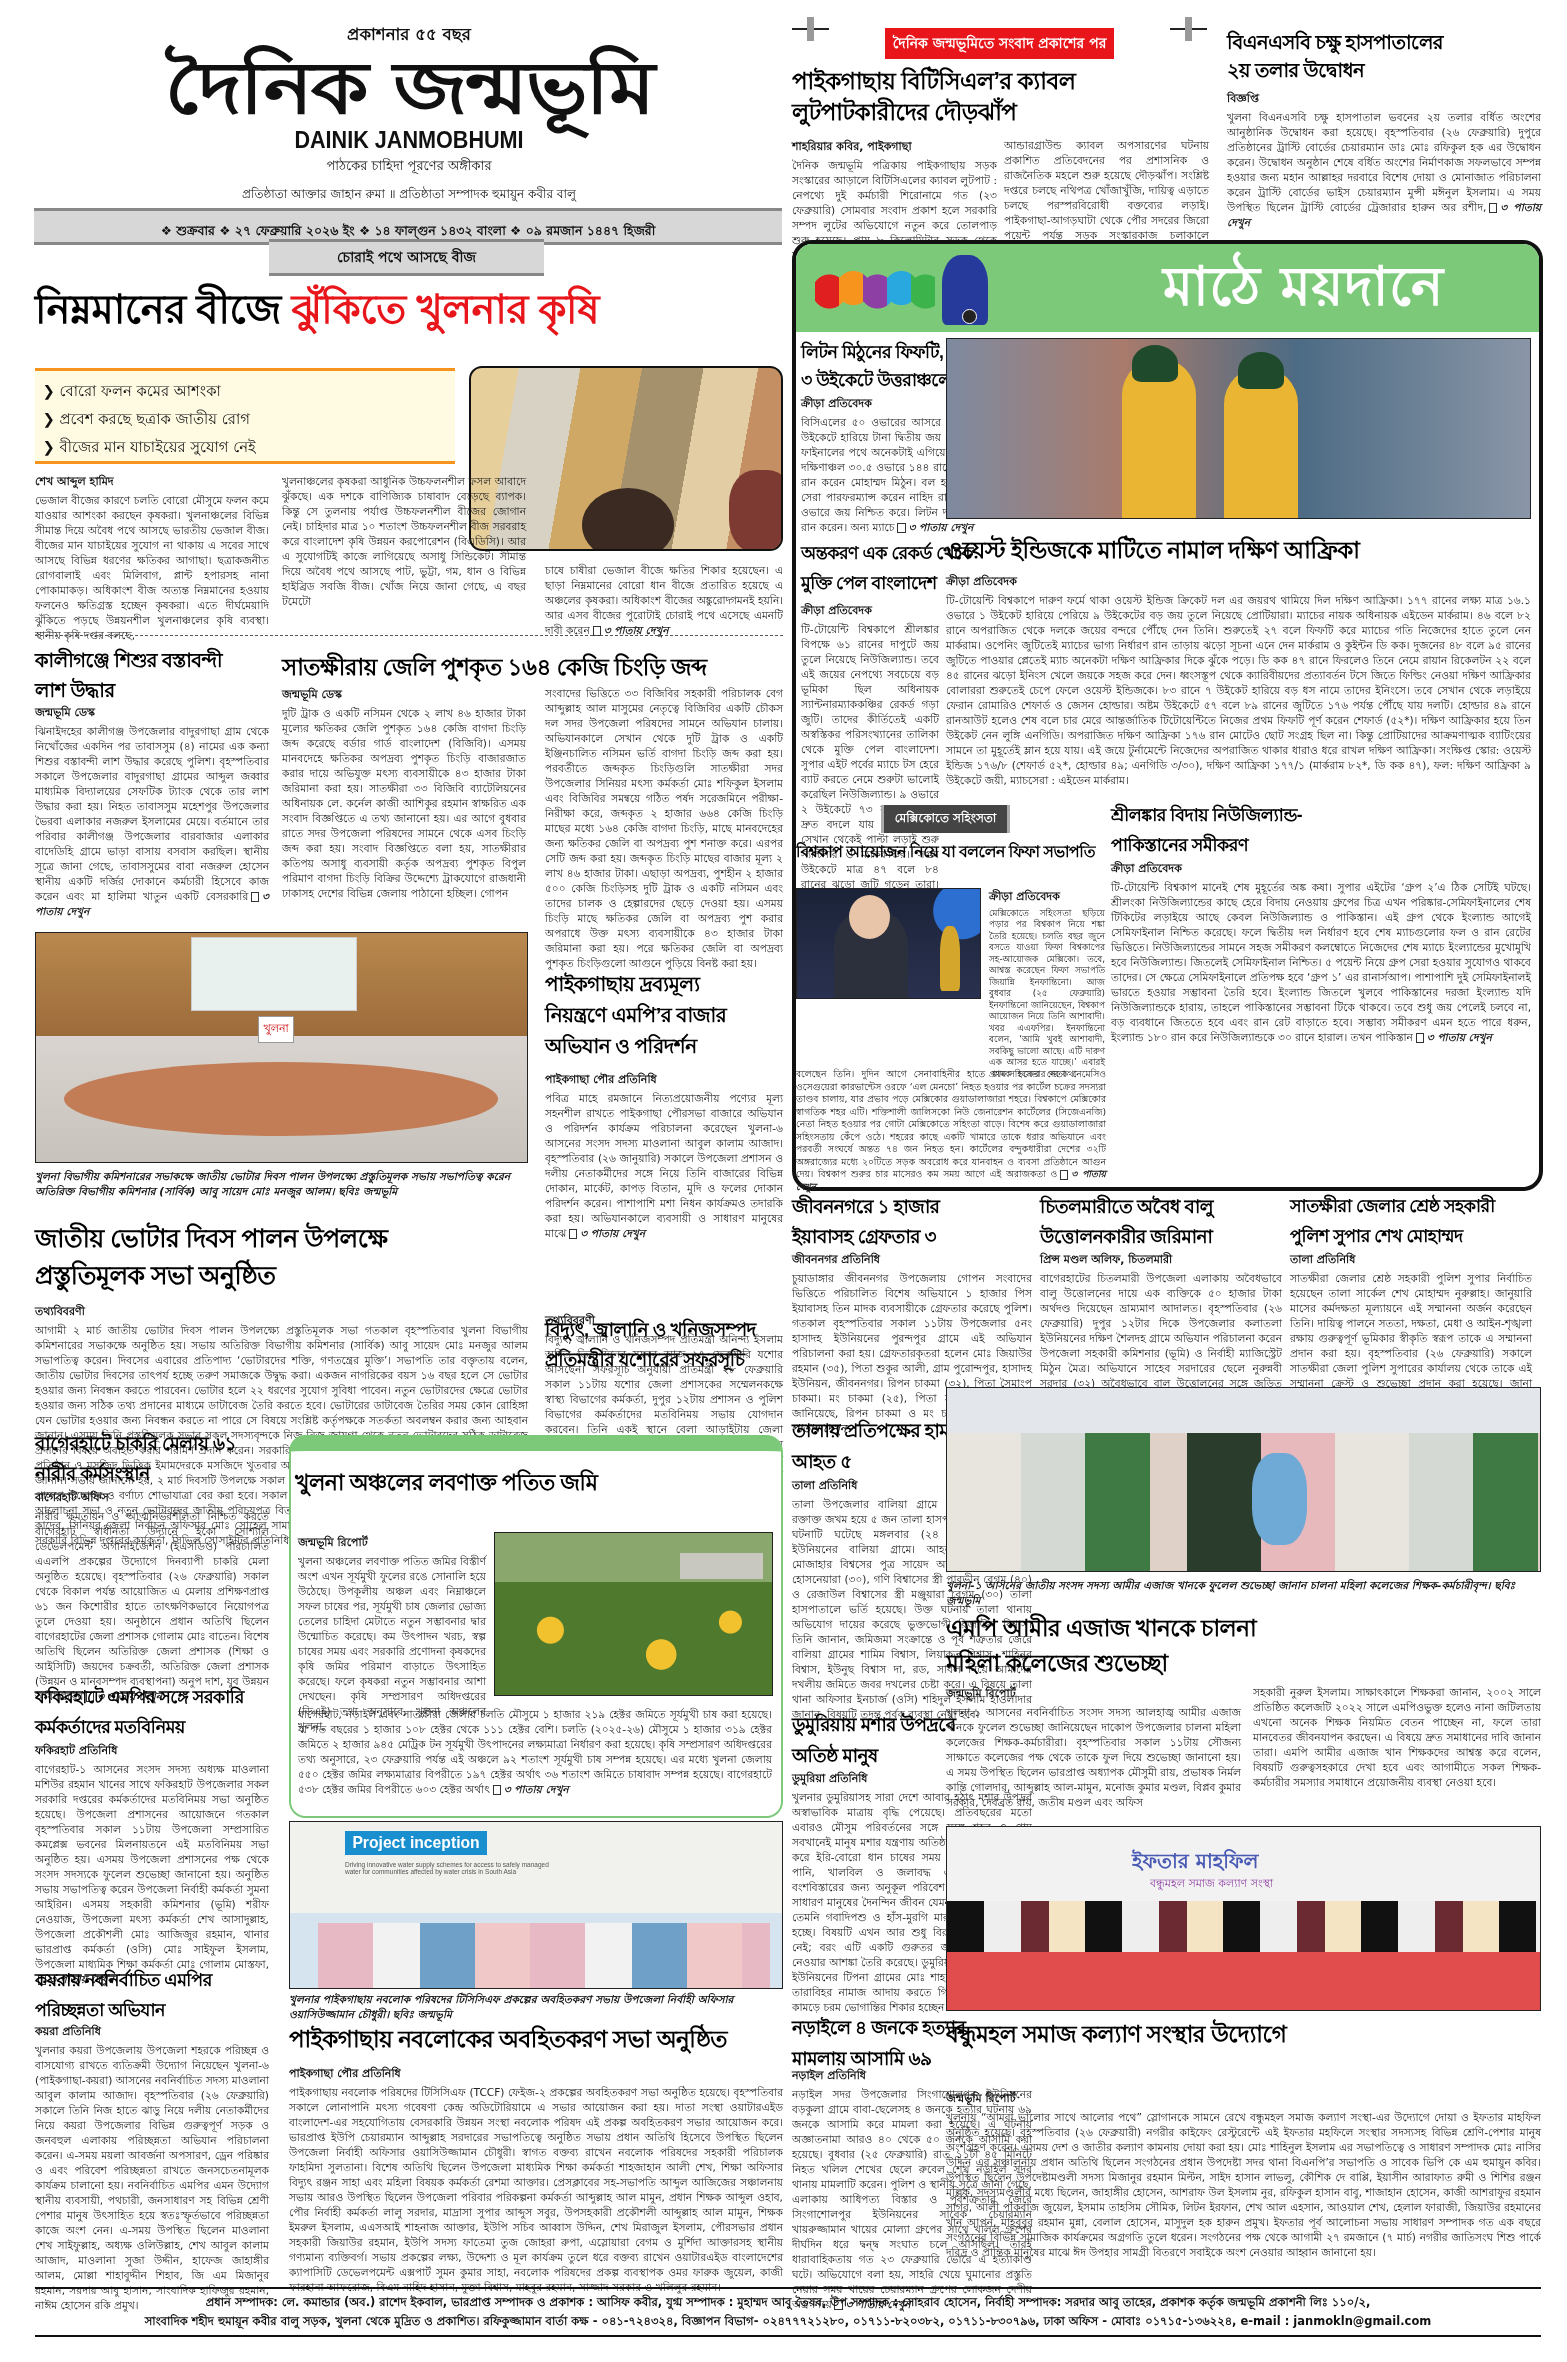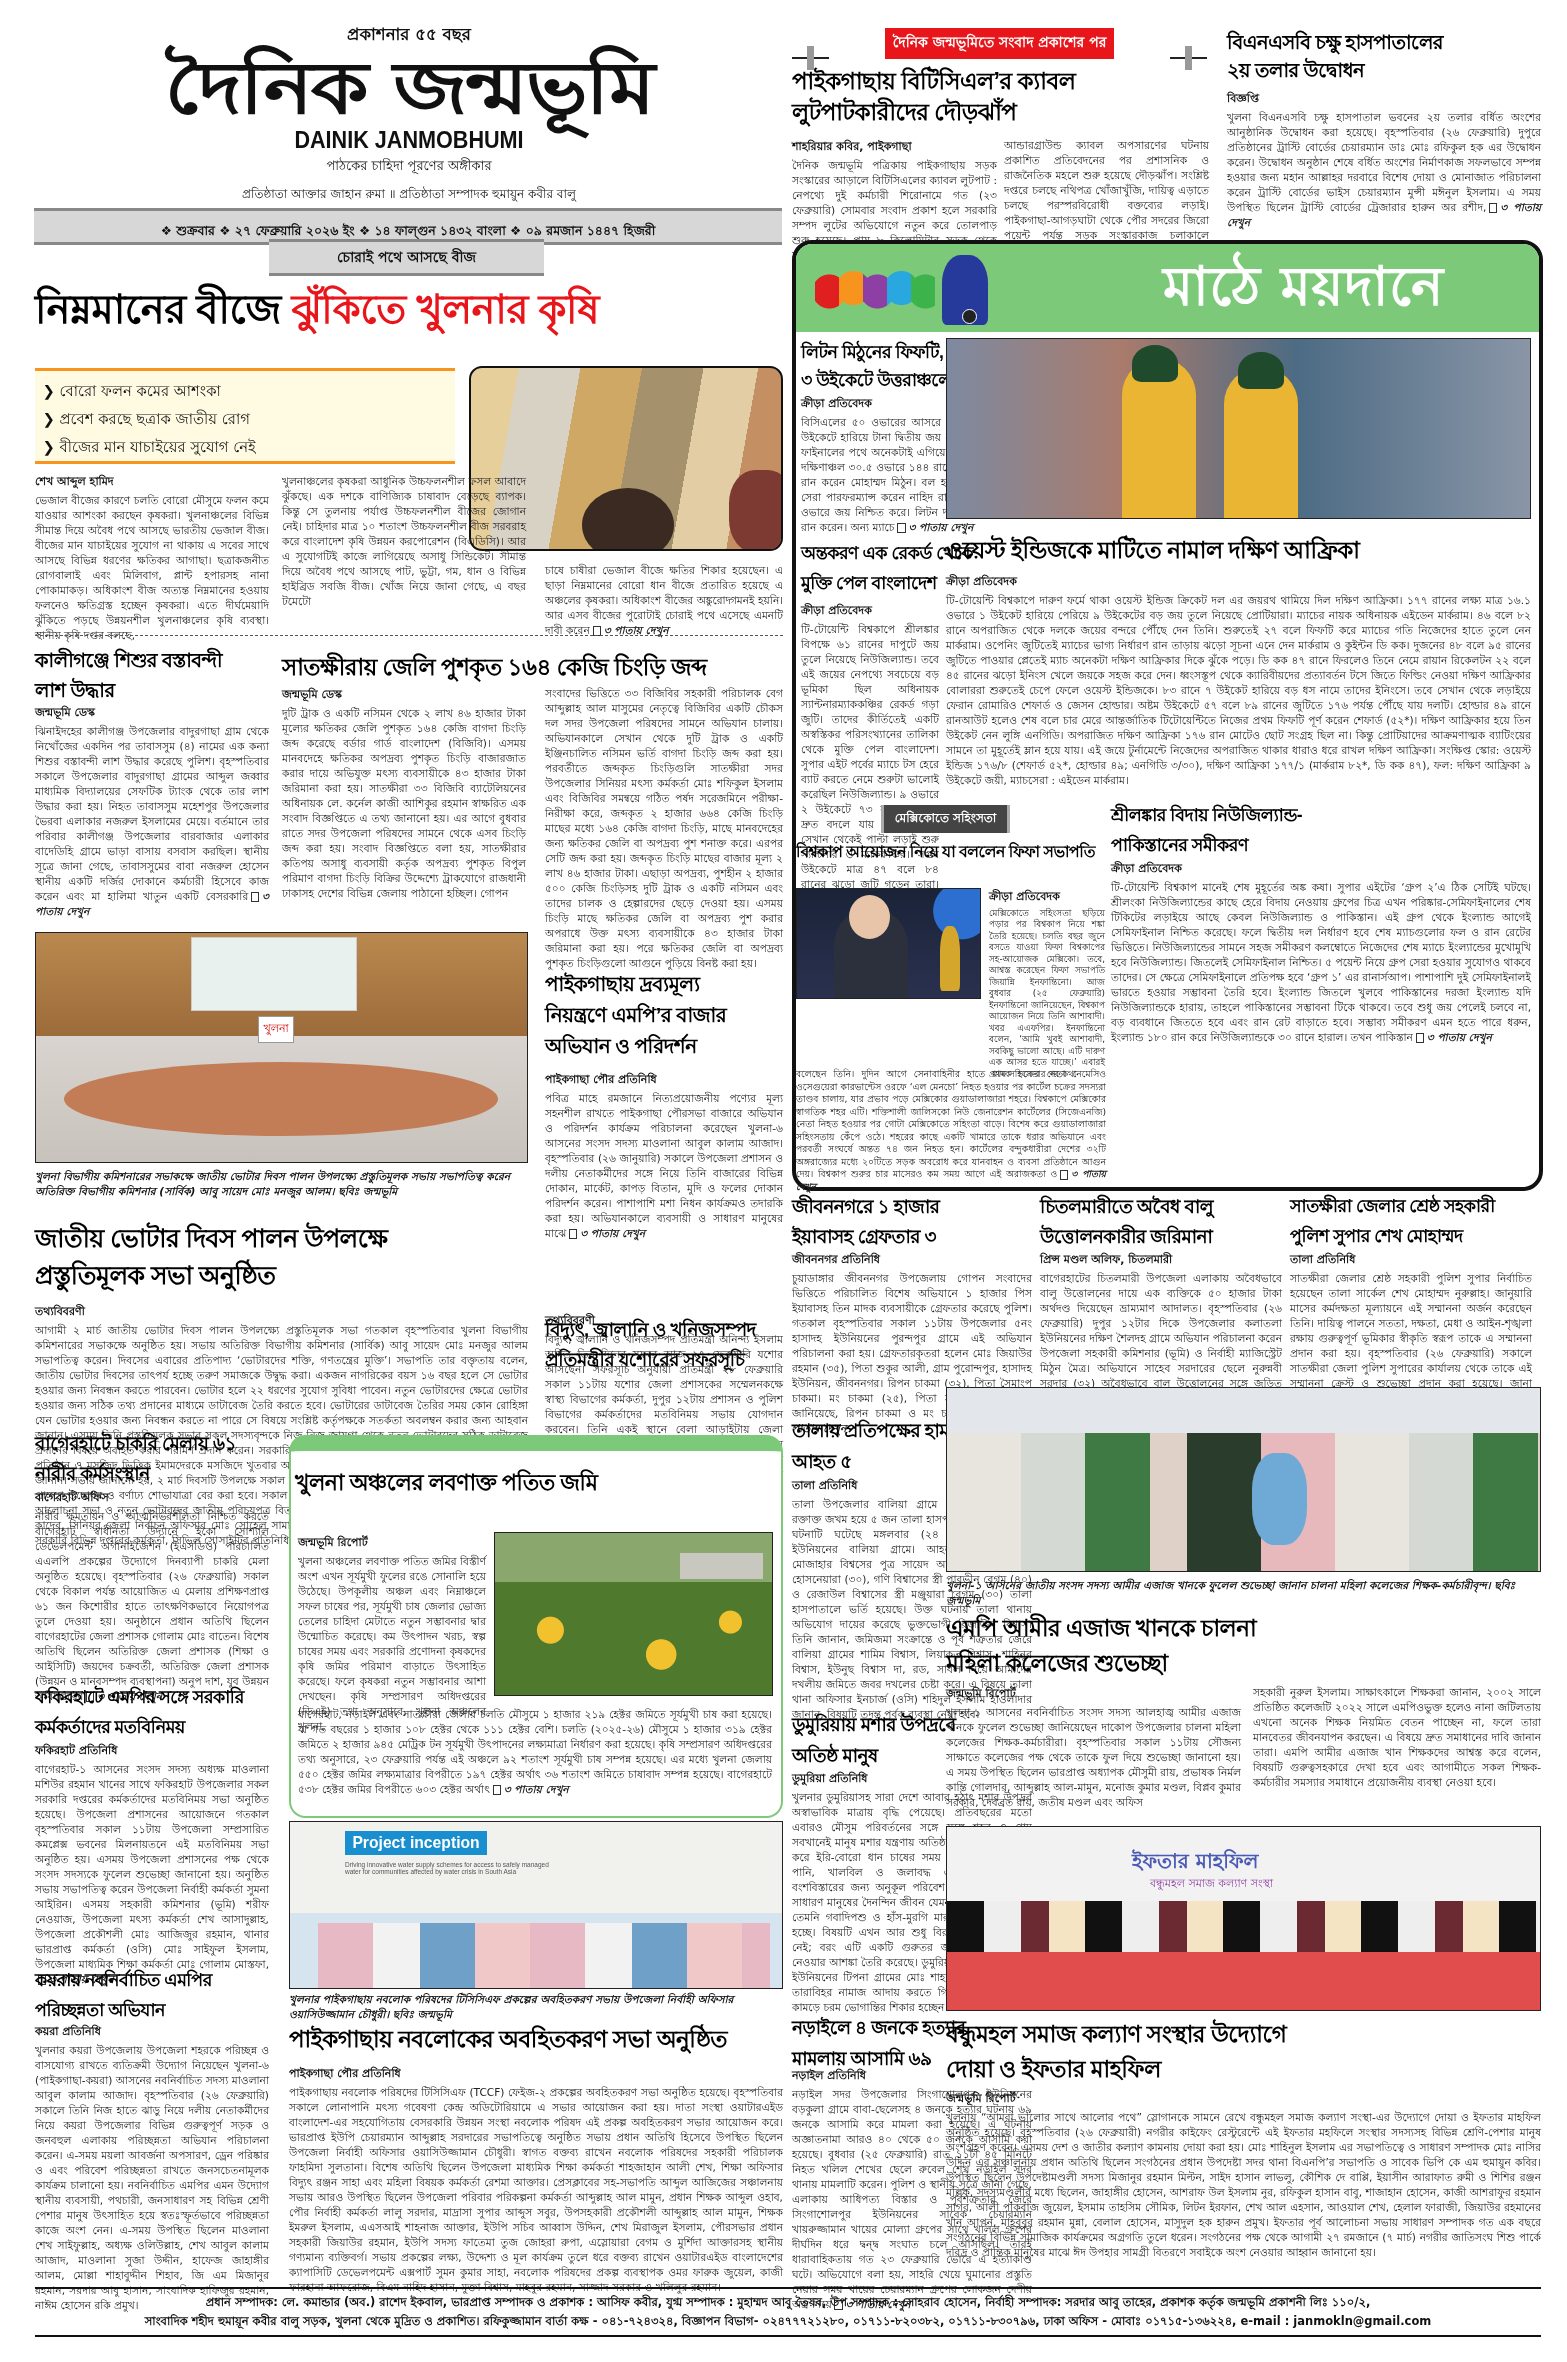--- a/index.html
+++ b/index.html
@@ -22,21 +22,21 @@
   <div style="font-size:16.6px;font-weight:bold;margin-top:5.5px">প্রকাশনার ৫৫ বছর</div>
   <div style="font-size:72px;font-weight:900;line-height:78px;letter-spacing:-1.8px;transform:scaleX(1.15)">দৈনিক জন্মভূমি</div>
   <div style="font-family:'Liberation Sans',sans-serif;font-size:24px;font-weight:bold;line-height:26px;transform:scaleX(.9)">DAINIK JANMOBHUMI</div>
   <div style="font-size:13px;margin-top:2.8px">পাঠকের চাহিদা পূরণের অঙ্গীকার</div>
   <div style="font-size:12px;margin-top:8px">প্রতিষ্ঠাতা আক্তার জাহান রুমা ॥ প্রতিষ্ঠাতা সম্পাদক হুমায়ুন কবীর বালু</div>
 </div>
 <div class="abs" style="left:34px;top:208px;width:748px;height:37px;background:#d7d7d7;border-top:3.7px solid #888;border-bottom:3.7px solid #888;display:flex;align-items:flex-end;justify-content:center">
   <span style="font-size:12.5px;font-weight:bold">❖ শুক্রবার ❖ ২৭ ফেব্রুয়ারি ২০২৬ ইং ❖ ১৪ ফাল্গুন ১৪৩২ বাংলা ❖ ০৯ রমজান ১৪৪৭ হিজরী</span>
 </div>
 
-<div class="abs" style="left:792px;top:28px;width:415px;height:31px;display:flex;align-items:flex-end;justify-content:space-between">
+<div class="abs" style="left:792px;top:28px;width:415px;height:31px;display:flex;align-items:flex-start;justify-content:space-between">
   <span style="width:37px;height:1.8px;background:#222;position:relative">
       <i style="position:absolute;left:14.8px;top:-11px;width:7.4px;height:24px;background:#999"></i>
     </span>
   <span style="background:#e8161b;color:#fff;font-size:14px;font-weight:bold;padding:3.7px 7.4px">দৈনিক জন্মভূমিতে সংবাদ প্রকাশের পর</span>
   <span style="width:37px;height:1.8px;background:#222;position:relative">
       <i style="position:absolute;left:14.8px;top:-11px;width:7.4px;height:24px;background:#999"></i>
     </span>
 </div>
 <div class="abs hl" style="left:792px;top:66px;width:415px;font-size:23px;line-height:31px">
   <div>পাইকগাছায় বিটিসিএল’র ক্যাবল</div>
@@ -329,21 +329,20 @@
   <div class="body-text">সহকারী নুরুল ইসলাম। সাক্ষাৎকালে শিক্ষকরা জানান, ২০০২ সালে প্রতিষ্ঠিত কলেজটি ২০২২ সালে এমপিওভুক্ত হলেও নানা জটিলতায় এখনো অনেক শিক্ষক নিয়মিত বেতন পাচ্ছেন না, ফলে তারা মানবেতর জীবনযাপন করছেন। এ বিষয়ে দ্রুত সমাধানের দাবি জানান তারা। এমপি আমীর এজাজ খান শিক্ষকদের আশ্বস্ত করে বলেন, বিষয়টি গুরুত্বসহকারে দেখা হবে এবং আগামীতে সকল শিক্ষক-কর্মচারীর সমস্যার সমাধানে প্রয়োজনীয় ব্যবস্থা নেওয়া হবে।</div>
 </div>
 
 <div class="photo" style="left:946px;top:1826px;width:595px;height:185px;background:linear-gradient(180deg,#f2f2f2 0 50%,#e14c4c 50% 100%)">
   <div style="position:absolute;left:185px;top:18.5px;font-size:20px;color:#4a5bb5;font-weight:bold">ইফতার মাহফিল</div>
   <div style="position:absolute;left:203px;top:48px;font-size:11px;color:#8e3fa3;font-weight:normal">বন্ধুমহল সমাজ কল্যাণ সংস্থা</div>
   <div style="position:absolute;left:0;top:74px;width:100%;height:51px;background:repeating-linear-gradient(90deg,#111 0 37px,#eee 37px 74px,#6b2a32 74px 102px,#f4e4c3 102px 138px)"></div>
 </div>
 <div class="abs hl" style="left:946px;top:2017px;width:595px;font-size:23px;line-height:35px">
   <div>বন্ধুমহল সমাজ কল্যাণ সংস্থার উদ্যোগে</div>
-  <div>দোয়া ও ইফতার মাহফিল</div>
 </div>
 <div class="abs" style="left:946px;top:2090px;width:595px">
   <div class="byline">জন্মভূমি রিপোর্ট</div>
   <div class="body-text">খুলনায় “আমরা ভালোর সাথে আলোর পথে” স্লোগানকে সামনে রেখে বন্ধুমহল সমাজ কল্যাণ সংস্থা-এর উদ্যোগে দোয়া ও ইফতার মাহফিল অনুষ্ঠিত হয়েছে। বৃহস্পতিবার (২৬ ফেব্রুয়ারী) নগরীর কাইফেং রেস্টুরেন্টে এই ইফতার মহফিলে সংস্থার সদস্যসহ বিভিন্ন শ্রেণি-পেশার মানুষ অংশগ্রহণ করেন। এসময় দেশ ও জাতীর কল্যাণ কামনায় দোয়া করা হয়। মোঃ শাহিনুল ইসলাম এর সভাপতিত্বে ও সাধারণ সম্পাদক মোঃ নাসির উদ্দিন এর সঞ্চালনায় প্রধান অতিথি ছিলেন সংগঠনের প্রধান উপদেষ্টা সদর থানা বিএনপি’র সভাপতি ও সাবেক ভিপি কে এম হুমায়ুন কবির। উপস্থিত ছিলেন উপদেষ্টামণ্ডলী সদস্য মিজানুর রহমান মিল্টন, সাইদ হাসান লাভলু, কৌশিক দে বাপ্পি, ইয়াসীন আরাফাত রুমী ও শিশির রঞ্জন মল্লিক, সদস্যমণ্ডলীর মধ্যে ছিলেন, জাহাঙ্গীর হোসেন, আশরাফ উল ইসলাম নুর, রফিকুল হাসান বাবু, শাজাহান হোসেন, কাজী আশরাফুর রহমান সাগর, আলী পাকবাজ জুয়েল, ইসমাম তাহসিম সৌমিক, লিটন ইরফান, শেখ আল এহসান, আওয়াল শেখ, হেলাল ফারাজী, জিয়াউর রহমানের খান আপন, মাহবুবুর রহমান মুন্না, বেলাল হোসেন, মাসুদুল হক হারুন প্রমুখ। ইফতার পূর্ব আলোচনা সভায় সাধারণ সম্পাদক গত এক বছরে সংগঠনের বিভিন্ন সামাজিক কার্যক্রমের অগ্রগতি তুলে ধরেন। সংগঠনের পক্ষ থেকে আগামী ২৭ রমজানে (৭ মার্চ) নগরীর জাতিসংঘ শিশু পার্কে দরিদ্র ও প্রান্তিক মানুষের মাঝে ঈদ উপহার সামগ্রী বিতরণে সবাইকে অংশ নেওয়ার আহ্বান জানানো হয়।</div>
 </div>
 
 <div class="abs hr-solid" style="left:35px;top:2287px;width:1506px"></div>
 <div class="abs" style="left:35px;top:2293px;width:1506px;text-align:center">
   <div style="font-size:11.5px;font-weight:bold;line-height:18.5px;white-space:nowrap;overflow:hidden">প্রধান সম্পাদক: লে. কমান্ডার (অব.) রাশেদ ইকবাল, ভারপ্রাপ্ত সম্পাদক ও প্রকাশক : আসিফ কবীর, যুগ্ম সম্পাদক : মুহাম্মদ আবু তৈয়ব, উপ সম্পাদক : সোহরাব হোসেন, নির্বাহী সম্পাদক: সরদার আবু তাহের, প্রকাশক কর্তৃক জন্মভূমি প্রকাশনী লিঃ ১১০/২,</div>
   <div style="font-size:11.5px;font-weight:bold;line-height:18.5px;white-space:nowrap;overflow:hidden">সাংবাদিক শহীদ হুমায়ূন কবীর বালু সড়ক, খুলনা থেকে মুদ্রিত ও প্রকাশিত। রফিকুজ্জামান বার্তা কক্ষ - ০৪১-৭২৪৩২৪, বিজ্ঞাপন বিভাগ- ০২৪৭৭৭২১২৮০, ০১৭১১-৮২০৩৮২, ০১৭১১-৮৩০৭৯৬, ঢাকা অফিস - মোবাঃ ০১৭১৫-১৩৬২২৪, e-mail : janmokln@gmail.com</div>

